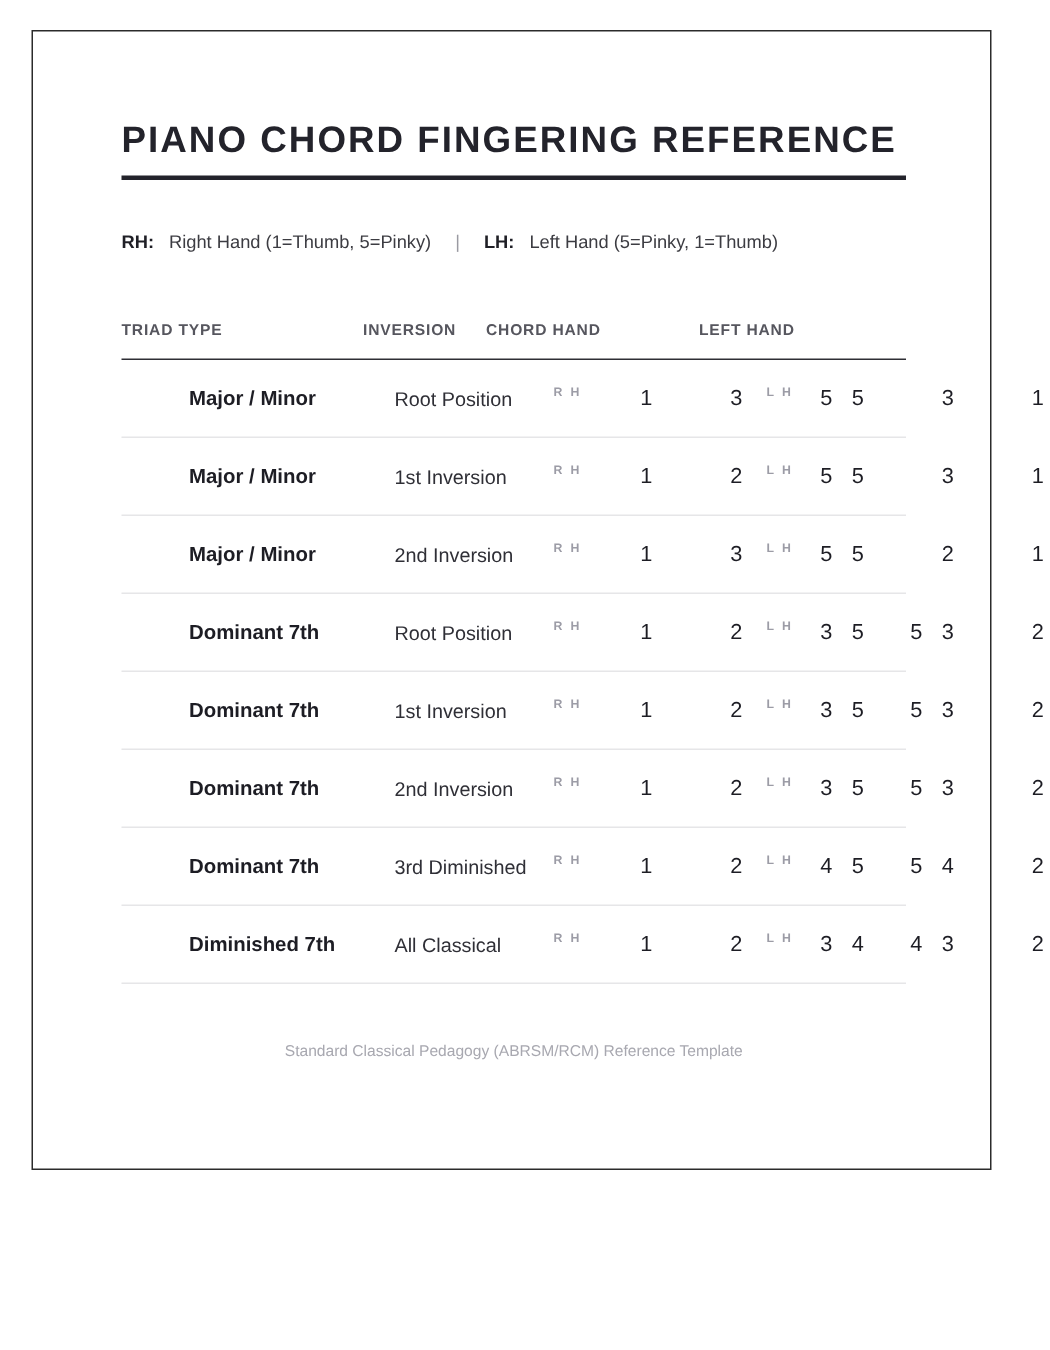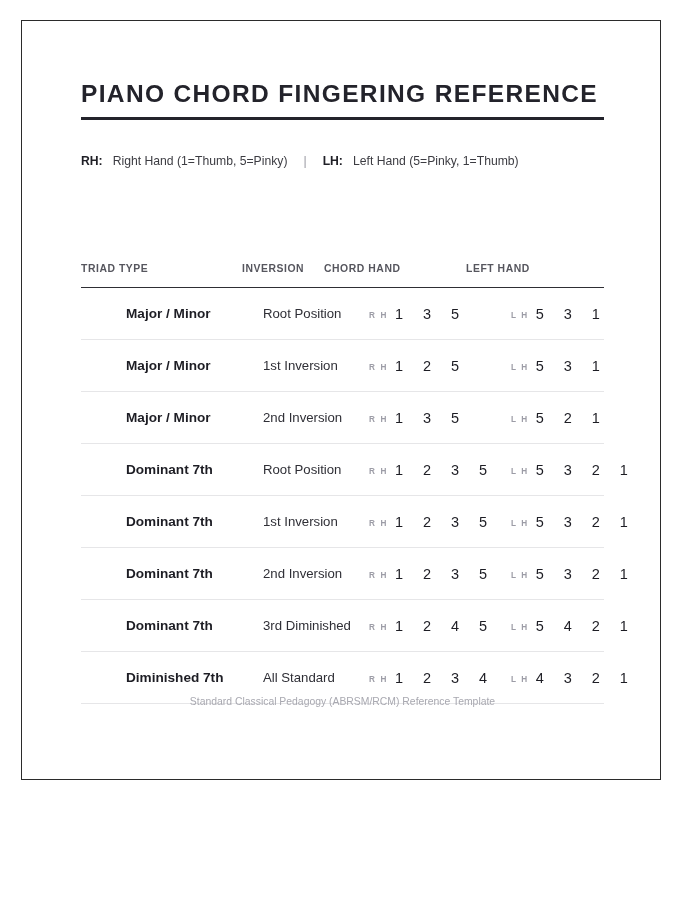--- a/index.html
+++ b/index.html
@@ -80,21 +80,20 @@
   .chord-table {
     position: absolute;
     top: 188px;
     left: 0;
     width: 523px;
   }
   .thead {
     position: relative;
     height: 30px;
     border-bottom: 1.6px solid #2e2e34;
-    margin-top: 48px;
   }
   .thead .col {
     position: absolute;
     top: 6px;
     font-size: 10.4px;
     font-weight: 700;
     letter-spacing: 0.55px;
     color: #56565e;
     white-space: nowrap;
   }
@@ -124,21 +123,22 @@
     color: #1d1d24;
   }
   .cell-inversion {
     left: 137px;
     font-size: 13.2px;
     font-weight: 400;
     color: #2f2f36;
   }
   .cell-hand {
     display: flex;
-    align-items: flex-end;
+    align-items: flex-start;
+    gap: 32px;
   }
   .cell-rh { left: 243px; }
   .cell-lh { left: 385px; }
 
   .hand-tag {
     font-size: 8.2px;
     font-weight: 600;
     letter-spacing: 1.6px;
     color: #9c9ca6;
     margin-right: 7px;
@@ -302,21 +302,21 @@
             <div class="cell cell-hand cell-lh">
               <span class="hand-tag">L H</span>
               <span class="finger">5</span>
               <span class="finger">4</span>
               <span class="finger">2</span>
               <span class="finger">1</span>
             </div>
           </div>
           <div class="trow">
             <div class="cell cell-triad">Diminished 7th</div>
-            <div class="cell cell-inversion">All Standard</div>
+            <div class="cell cell-inversion">All Classical</div>
             <div class="cell cell-hand cell-rh">
               <span class="hand-tag">R H</span>
               <span class="finger">1</span>
               <span class="finger">2</span>
               <span class="finger">3</span>
               <span class="finger">4</span>
             </div>
             <div class="cell cell-hand cell-lh">
               <span class="hand-tag">L H</span>
               <span class="finger">4</span>

